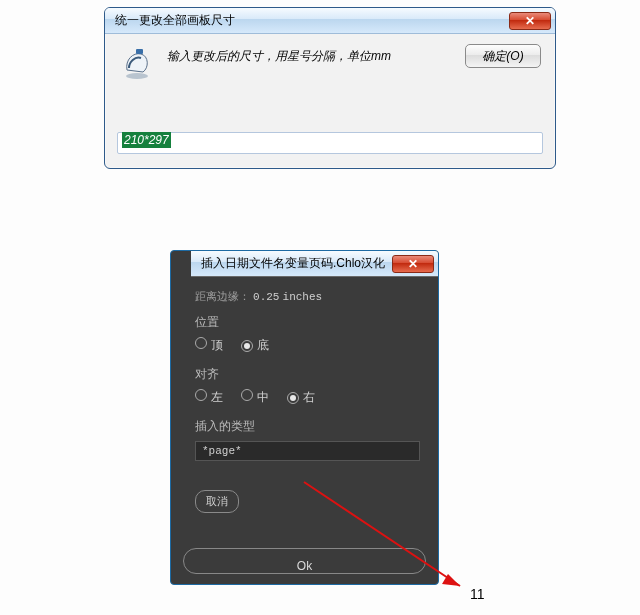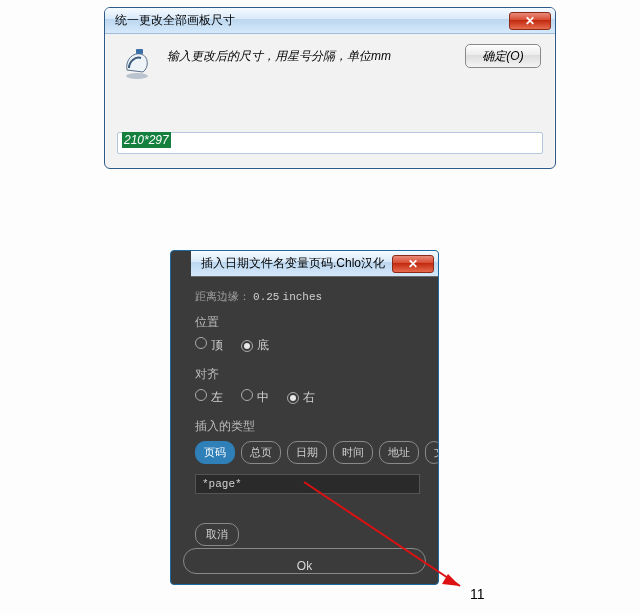--- a/index.html
+++ b/index.html
@@ -206,28 +206,20 @@
     </div>
 
     <div class="section-label">对齐</div>
     <div class="radio-row">
       <span><span class="radio"></span><span>左</span></span>
       <span><span class="radio"></span><span>中</span></span>
       <span><span class="radio sel"></span><span>右</span></span>
     </div>
 
     <div class="section-label">插入的类型</div>
-    <div class="pill-row">
-      <span class="pill active"><span>页码</span></span>
-      <span class="pill"><span>总页</span></span>
-      <span class="pill"><span>日期</span></span>
-      <span class="pill"><span>时间</span></span>
-      <span class="pill"><span>地址</span></span>
-      <span class="pill cut"><span>文件名</span></span>
-    </div>
 
     <input class="dark-input" value="*page*" style="">
 
     <span class="small-cancel"><span>取消</span></span>
 
   </div>
   <div class="ok-bar">
     <span>Ok</span>
   </div>
 </div>

